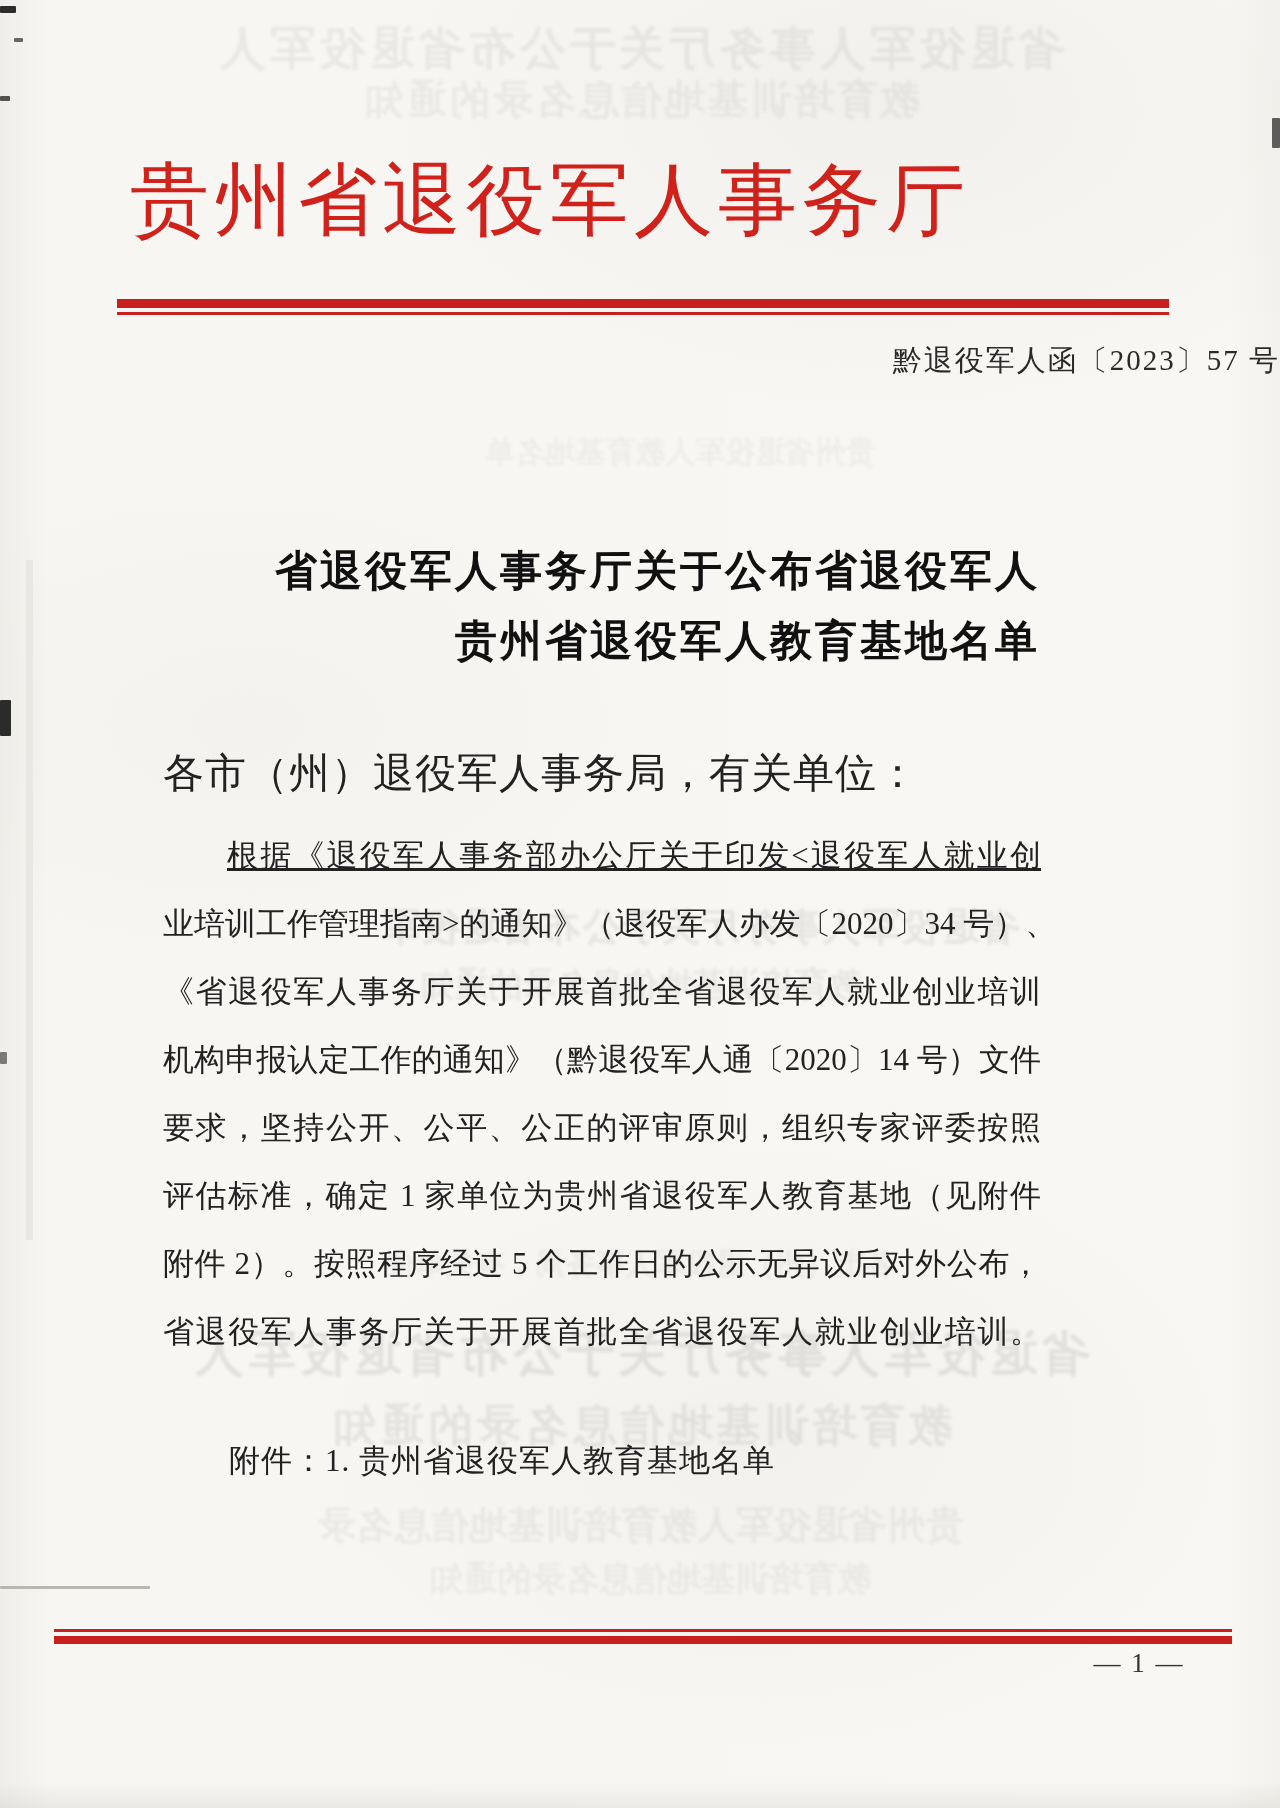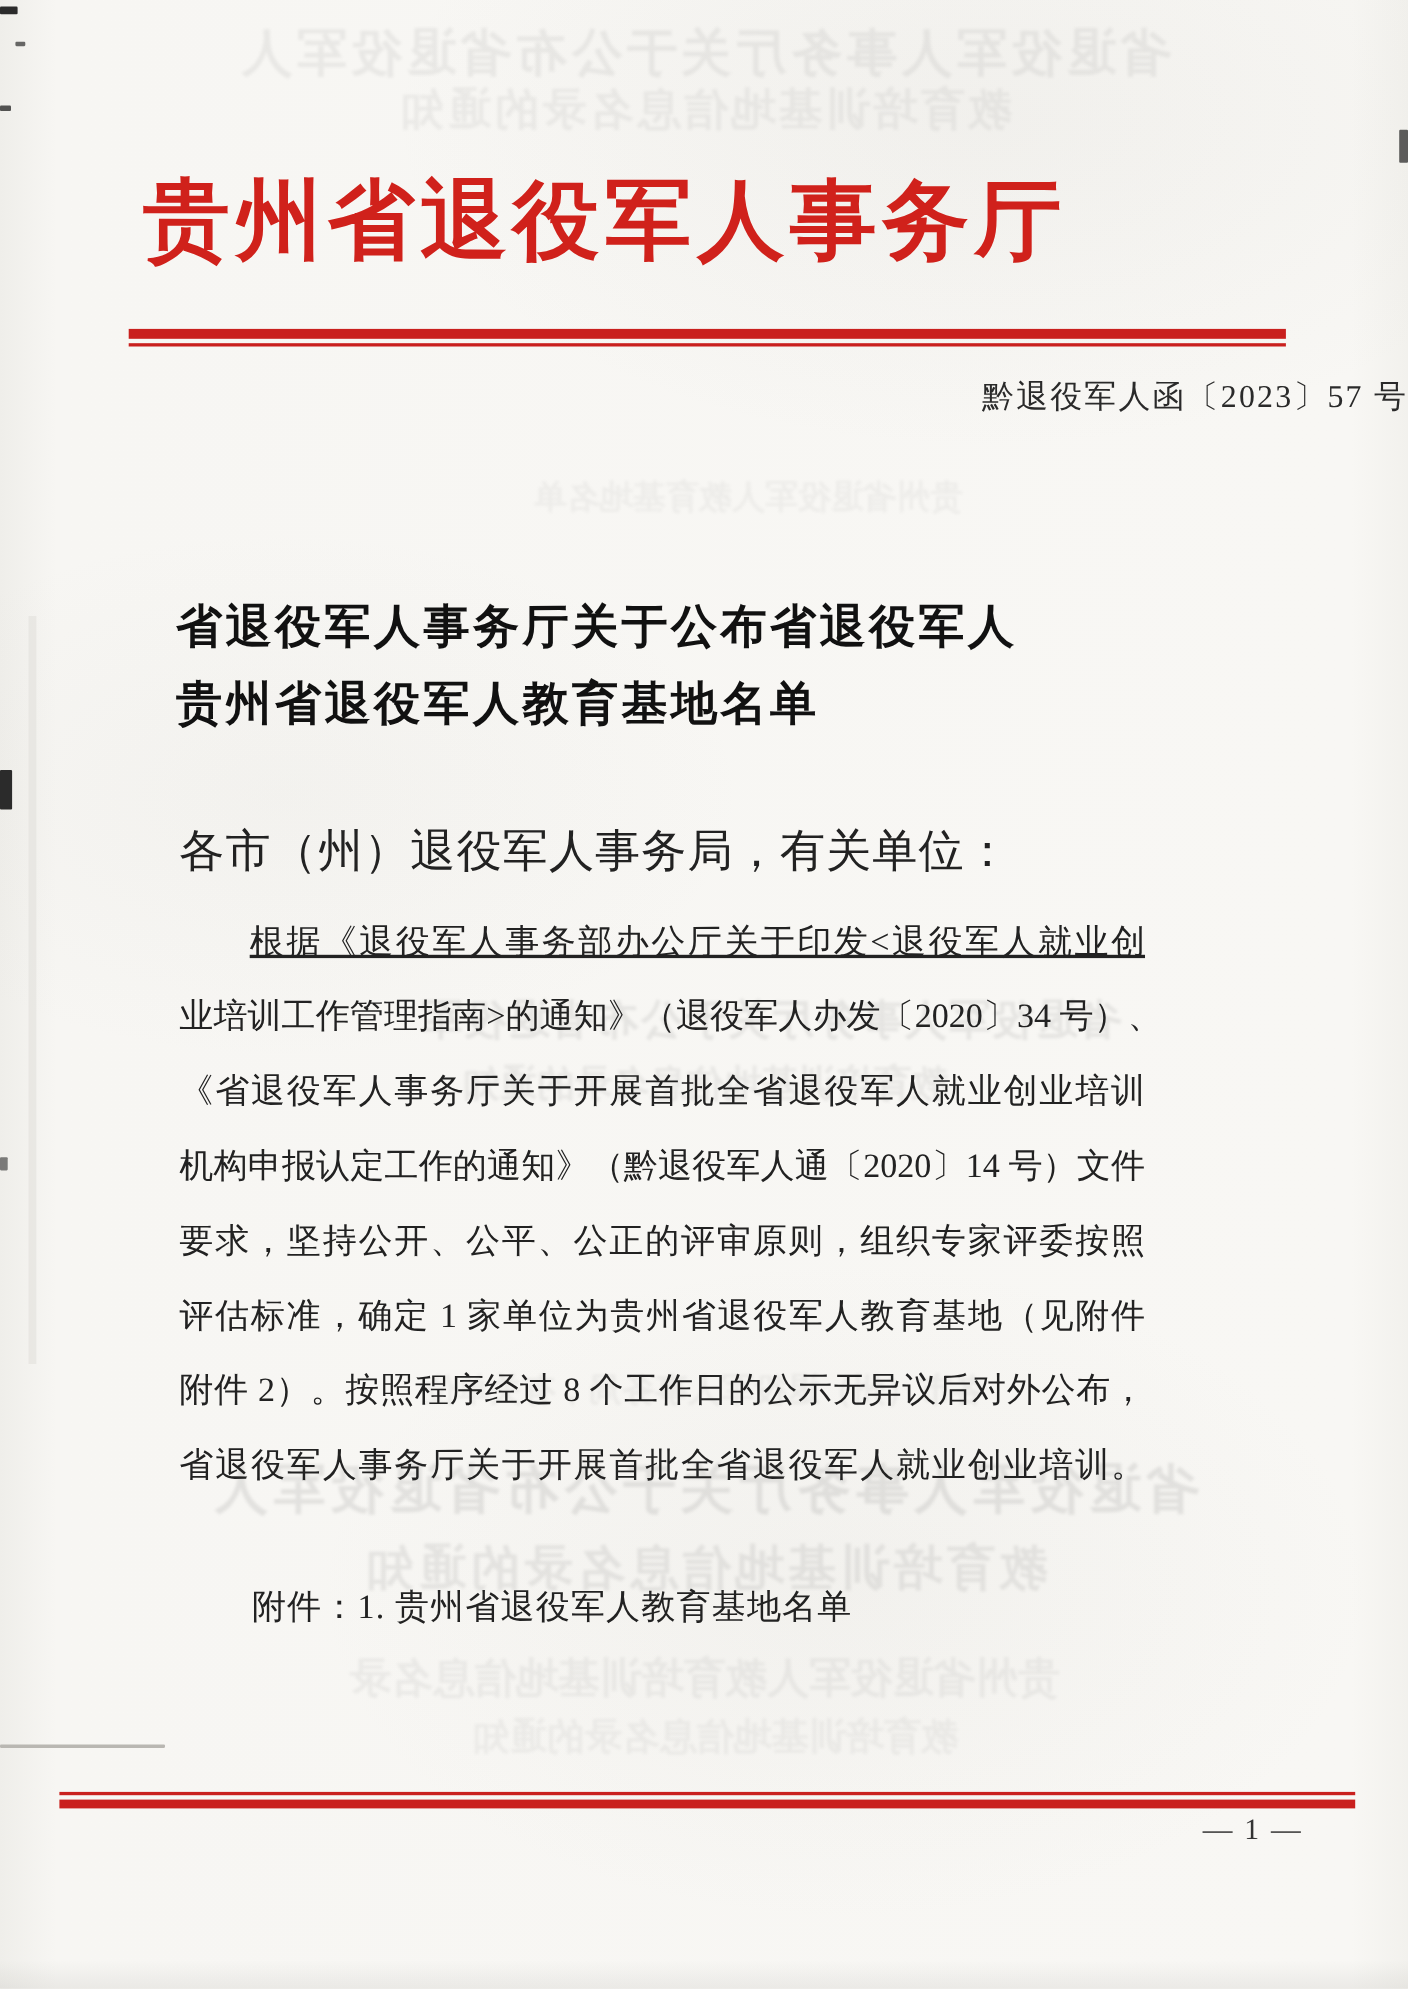--- a/index.html
+++ b/index.html
@@ -35,21 +35,21 @@
   .g5{top:1244px;left:200px;width:880px;text-align:center;font-size:30px;opacity:.08;}
   .g6{top:1322px;left:150px;width:980px;text-align:center;font-size:48px;opacity:.15;letter-spacing:5px;}
   .g7{top:1396px;left:150px;width:980px;text-align:center;font-size:44px;opacity:.13;letter-spacing:4px;}
   .g8{top:1500px;left:190px;width:900px;text-align:center;font-size:38px;opacity:.09;}
   .g9{top:1556px;left:260px;width:780px;text-align:center;font-size:34px;opacity:.08;}
 
   
   .agency{
     position:absolute;top:148px;left:108px;width:884px;
     text-align:center;
-    font-size:79px;font-weight:bold;
+    font-size:79px;font-weight:normal;
     letter-spacing:5px;
     white-space:nowrap;
   }
   .rule-top{position:absolute;top:299px;left:117px;width:1052px;}
   .rule-top .thick{height:9px;}
   .rule-top .gap{height:4px;}
   .rule-top .thin{height:3px;}
   .rule-bottom{position:absolute;top:1629px;left:54px;width:1178px;}
   .rule-bottom .thin{height:3px;}
   .rule-bottom .gap{height:4px;}
@@ -59,21 +59,21 @@
     position:absolute;top:341px;left:0;width:1280px;
     text-align:right;
     font-size:29px;letter-spacing:2px;
     color:#2a2a2a;
     white-space:nowrap;
   }
 
   
   .title{
     position:absolute;top:536px;left:160px;width:880px;
-    text-align:left;
+    text-align:right;
     font-size:42px;font-weight:bold;
     line-height:70px;
     letter-spacing:3px;
     color:#111;
   }
 
   
   .salutation{
     position:absolute;top:746px;left:163px;width:900px;
     font-size:41px;color:#222;
@@ -147,21 +147,21 @@
 
   <div class="salutation">各市（州）退役军人事务局，有关单位：</div>
 
   <div class="paragraph">
       <div class="pline indent">根据《退役军人事务部办公厅关于印发&lt;退役军人就业创</div>
       <div class="pline">业培训工作管理指南&gt;的通知》（退役军人办发〔2020〕34 号）、</div>
       <div class="pline">《省退役军人事务厅关于开展首批全省退役军人就业创业培训</div>
       <div class="pline">机构申报认定工作的通知》（黔退役军人通〔2020〕14 号）文件</div>
       <div class="pline">要求，坚持公开、公平、公正的评审原则，组织专家评委按照</div>
       <div class="pline">评估标准，确定 1 家单位为贵州省退役军人教育基地（见附件</div>
-      <div class="pline">附件 2）。按照程序经过 8 个工作日的公示无异议后对外公布，</div>
+      <div class="pline">附件 2）。按照程序经过 5 个工作日的公示无异议后对外公布，</div>
       <div class="pline">省退役军人事务厅关于开展首批全省退役军人就业创业培训。</div>
     </div>
 
   <div class="attachment">附件：1. 贵州省退役军人教育基地名单</div>
 
   <div class="rule-bottom">
     <div class="thin" style="background:#c9201e;"></div>
     <div class="gap"></div>
     <div class="thick" style="background:#c9201e;"></div>
   </div>

